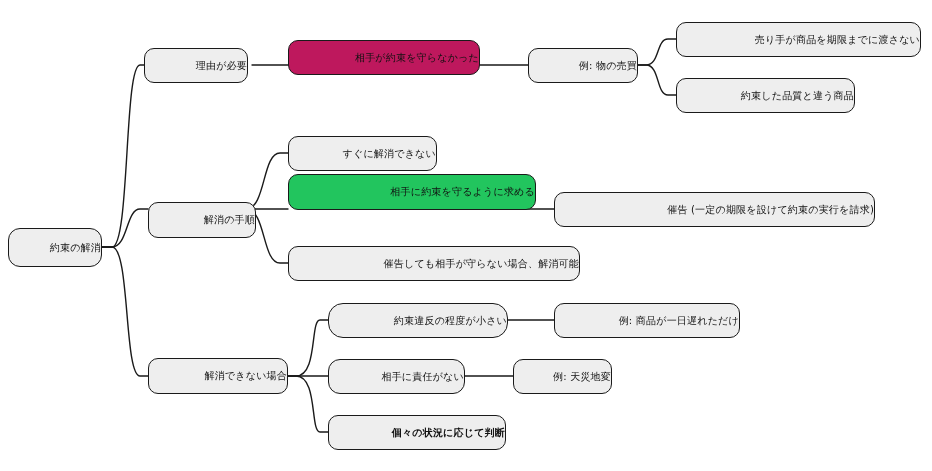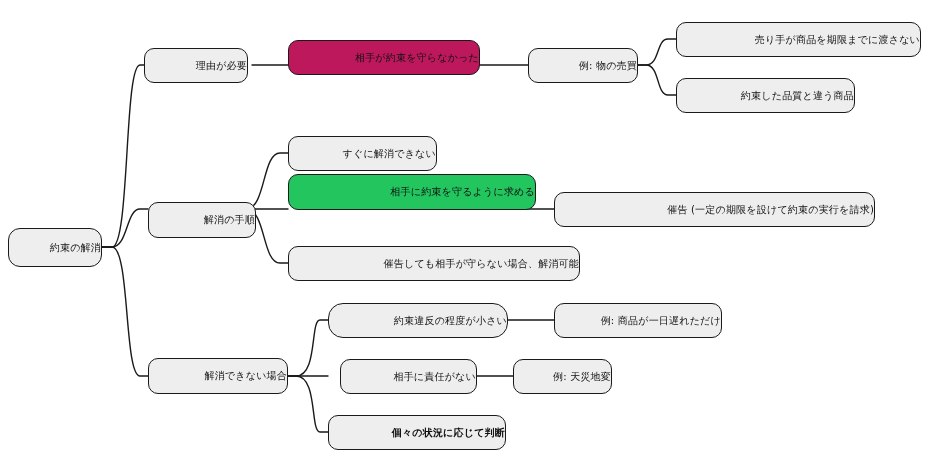--- a/index.html
+++ b/index.html
@@ -101,24 +101,24 @@
       </div>
       <div class="node" style="left: 288px; top: 246px; width: 292px; height: 35px; background: rgb(238, 238, 238); border-color: rgb(26, 26, 26);">
         <span class="label">催告しても相手が守らない場合、解消可能</span>
       </div>
       <div class="node" style="left: 148px; top: 358px; width: 140px; height: 36px; background: rgb(238, 238, 238); border-color: rgb(26, 26, 26);">
         <span class="label">解消できない場合</span>
       </div>
       <div class="node" style="left: 328px; top: 303px; width: 180px; height: 35px; background: rgb(238, 238, 238); border-color: rgb(26, 26, 26); border-radius: 15px;">
         <span class="label">約束違反の程度が小さい</span>
       </div>
-      <div class="node" style="left: 554px; top: 303px; width: 168px; height: 35px; background: rgb(238, 238, 238); border-color: rgb(26, 26, 26);">
+      <div class="node" style="left: 554px; top: 303px; width: 186px; height: 35px; background: rgb(238, 238, 238); border-color: rgb(26, 26, 26);">
         <span class="label">例: 商品が一日遅れただけ</span>
       </div>
-      <div class="node" style="left: 340px; top: 359px; width: 137px; height: 35px; background: rgb(238, 238, 238); border-color: rgb(26, 26, 26);">
+      <div class="node" style="left: 328px; top: 359px; width: 137px; height: 35px; background: rgb(238, 238, 238); border-color: rgb(26, 26, 26); border-radius: 12px;">
         <span class="label">相手に責任がない</span>
       </div>
       <div class="node" style="left: 513px; top: 359px; width: 99px; height: 35px; background: rgb(238, 238, 238); border-color: rgb(26, 26, 26);">
         <span class="label">例: 天災地変</span>
       </div>
       <div class="node" style="left: 328px; top: 415px; width: 178px; height: 35px; background: rgb(238, 238, 238); border-color: rgb(26, 26, 26); font-weight: bold;">
         <span class="label">個々の状況に応じて判断</span>
       </div>
     </div>
 </div>

